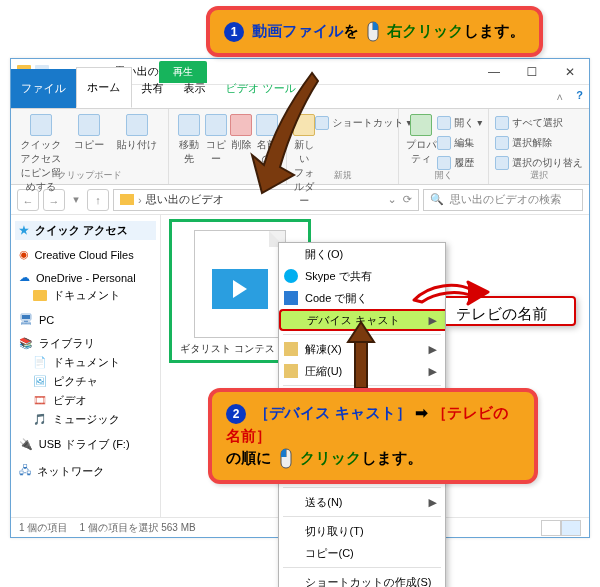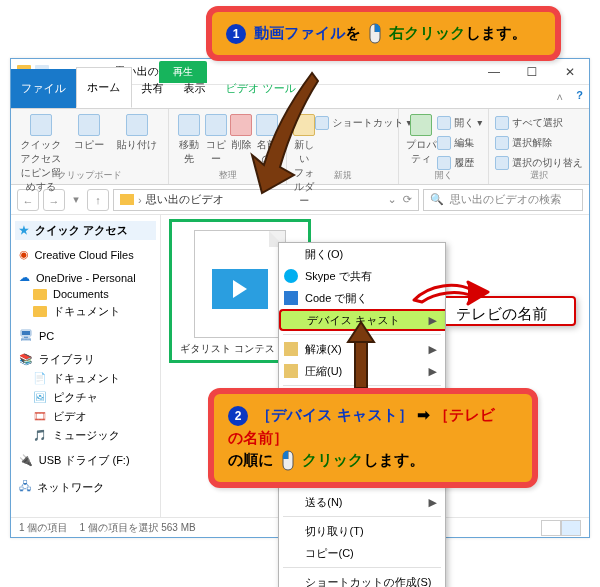--- a/index.html
+++ b/index.html
@@ -9,26 +9,26 @@
     background: #fff;
     width: 600px;
     height: 587px;
     position: relative;
     overflow: hidden;
   }
   
   .callout {
     position: absolute;
     background: #f6a21c;
-    border: 6px solid #ef4444;
+    border: 4px solid #ef4444;
     border-radius: 12px;
     color: #000;
     font-size: 15px;
     font-weight: 700;
-    padding: 10px 28px 10px 14px;
+    padding: 10px 14px 10px 14px;
     line-height: 1.5em;
     z-index: 60;
     box-shadow: 2px 2px 4px rgba(0,0,0,.15);
   }
   .callout .num {
     display: inline-block;
     background: #0a38c2;
     color: #fff;
     width: 20px; height: 20px;
     border-radius: 50%;
@@ -289,21 +289,20 @@
         <div class="rbig" style="width:26px">
             <div class="rico" style="background:#f3c0c0;border-color:#d88;"></div>
             <span>削除</span>
           </div>
         <div class="rbig" style="width:30px">
             <div class="rico"></div>
             <span style="white-space:pre-line;">名前の
 変更</span>
           </div>
       </div>
-      <div class="glabel">整理</div>
     </div>
 
     <div class="rgroup" style="width:112px;">
       <div class="row">
         <div class="rbig" style="width:40px">
             <div class="rico" style="background:#f7e4b1;border-color:#d9b65c;"></div>
             <span style="white-space:pre-line;">新しい
 フォルダー</span>
           </div>
         <div style="display:flex;flex-direction:column;gap:2px;padding-top:3px;">
@@ -387,24 +386,20 @@
         </div>
       <div style="height:6px;"></div>
       <div class="item">
           <span style="color:#da3c00;">◉</span>
           <span>Creative Cloud Files</span>
         </div>
       <div style="height:6px;"></div>
       <div class="item">
           <span style="color:#0f6fcf;">☁</span>
           <span>OneDrive - Personal</span>
-        </div>
-      <div class="item" style="padding-left:18px;">
-          <span class="folder"></span>
-          <span>Documents</span>
         </div>
       <div class="item" style="padding-left:18px;">
           <span class="folder"></span>
           <span>ドキュメント</span>
         </div>
       <div style="height:6px;"></div>
       <div class="item">
           <span style="color:#3a7bbf;">🖥</span>
           <span>PC</span>
         </div>

